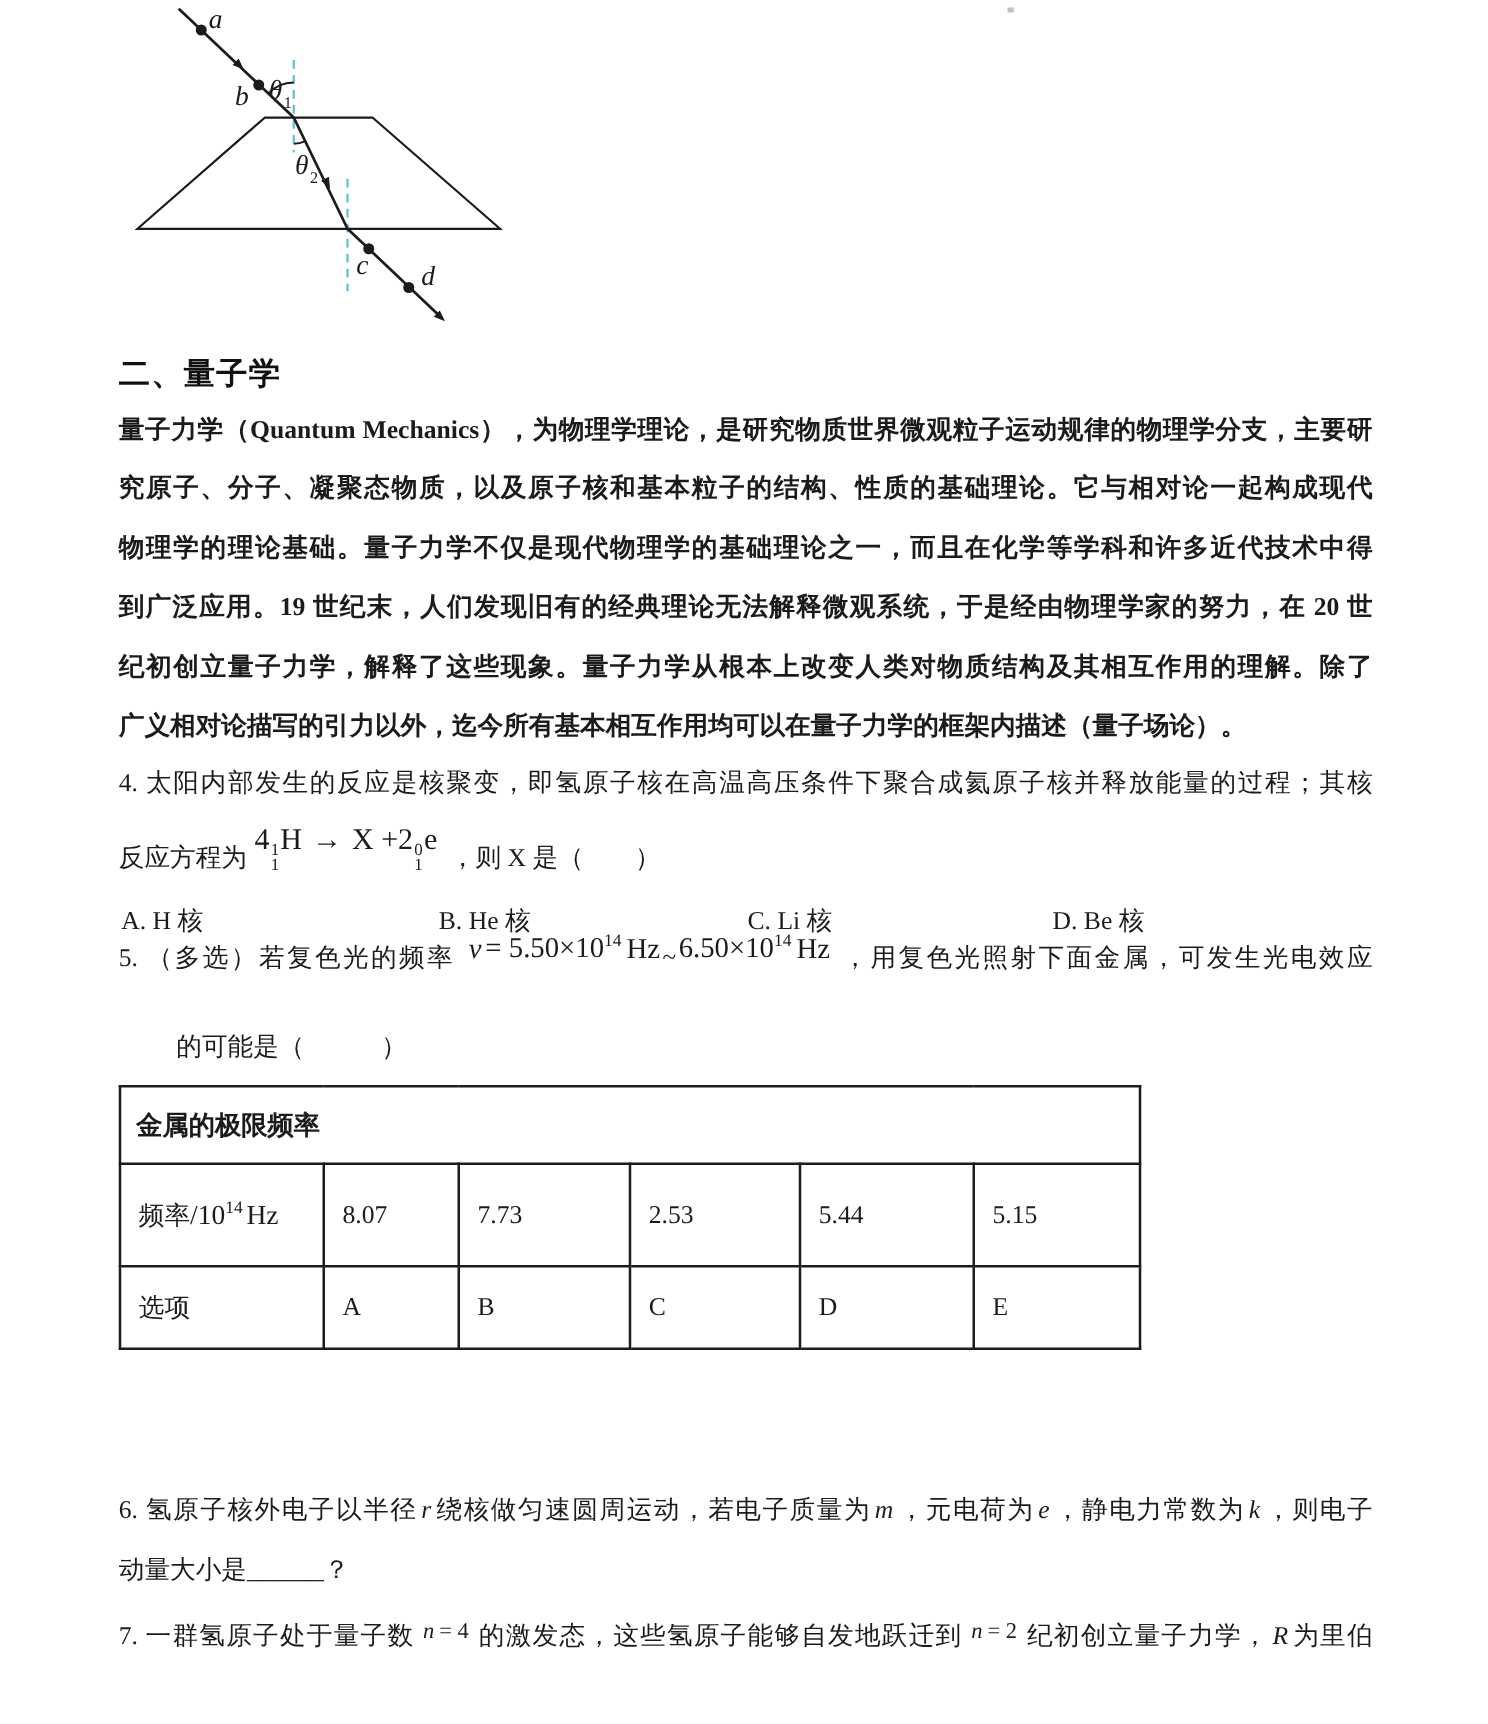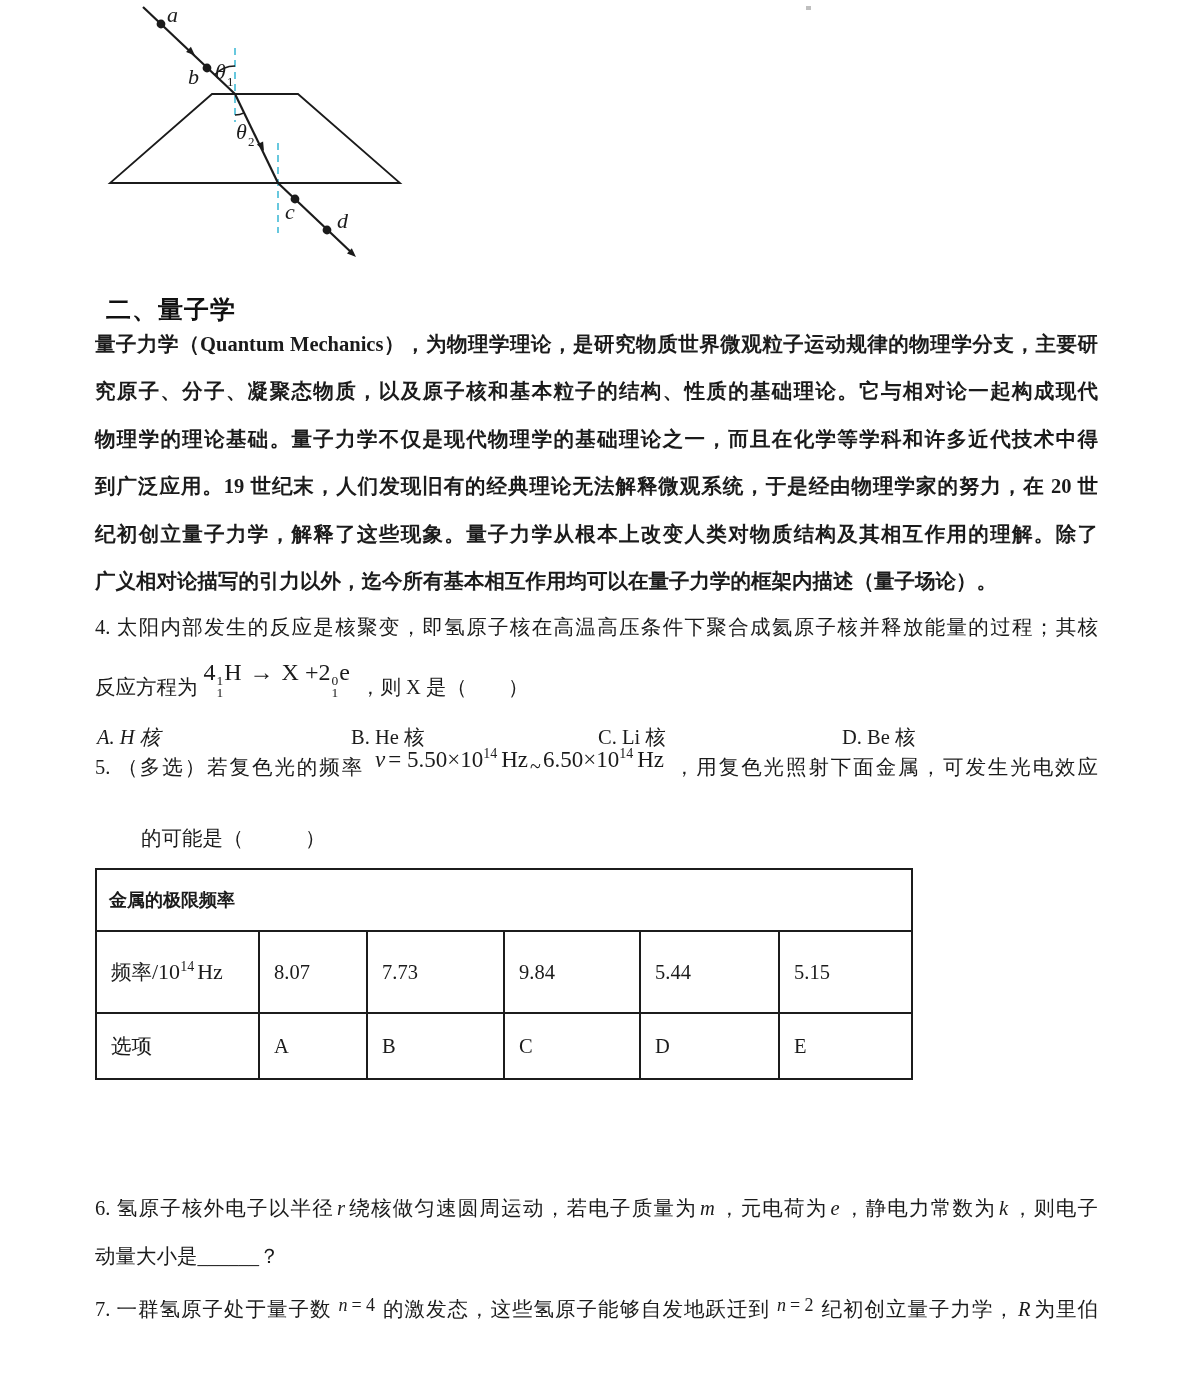--- a/index.html
+++ b/index.html
@@ -6,21 +6,21 @@
   .page{
     position:relative;width:1190px;height:1379px;background:#ffffff;
     font-family:"Liberation Serif","DejaVu Serif",serif;color:#1b1b1b;
     overflow:hidden;
   }
   
   .diagram{position:absolute;left:100px;top:0;width:320px;height:266px;}
   .artifact{position:absolute;left:806px;top:6px;width:5px;height:4px;background:#8a8a8a;opacity:.55;}
   
   .heading{
-    position:absolute;left:95px;top:282px;margin:11px;
+    position:absolute;left:95px;top:282px;margin:0;
     font-family:"Liberation Sans","DejaVu Sans",sans-serif;
     font-size:25px;font-weight:700;letter-spacing:1px;color:#111;
   }
   
   .para{position:absolute;left:95px;top:321px;width:1003px;}
   .pline{
     height:47.4px;line-height:47.4px;font-size:20.5px;
     text-align:justify;text-align-last:justify;font-weight:bold;
   }
   .pline.last{text-align-last:left;}
@@ -30,21 +30,21 @@
   .q4-l1{top:607px;}
   .q4-l2{top:667px;}
   .q4-opts{top:717px;}
   .q5-l1{top:747px;}
   .q5-l2{top:818px;margin-left:46px;}
   .q6-l1{top:1188px;}
   .q6-l2{top:1236px;}
   .q7-l1{top:1289px;}
   .q7-l2{top:1418px;}
   .opt{position:absolute;top:0;white-space:nowrap;}
-  .opt-a{left:2px;font-style:italic;}  .opt-b{left:256px;}  .opt-c{left:503px;}  .opt-d{left:747px;}
+  .opt-a{left:2px;}  .opt-b{left:256px;}  .opt-c{left:503px;}  .opt-d{left:747px;}
   
   .ivar{font-style:italic;margin:0 3px;}
   .nucform{
     display:inline-block;position:relative;top:-14px;margin:0 10px 0 6px;
     font-size:24px;line-height:24px;white-space:nowrap;vertical-align:baseline;
   }
   .nucform .coef{font-size:24px;}
   .stack{display:inline-flex;flex-direction:column;align-items:flex-start;
     font-size:13.5px;line-height:11.5px;vertical-align:-5px;margin:0 1px;}
   .arrow{margin:0 8px;}
@@ -65,21 +65,21 @@
   .freq-table{
     position:absolute;left:95px;top:868px;width:816px;
     border-collapse:collapse;table-layout:fixed;
     font-size:20.5px;color:#1b1b1b;
   }
   .freq-table td{
     border:2px solid #1c1c1c;padding:0 0 0 14px;vertical-align:middle;
   }
   .t-title td{
     height:60px;font-family:"Liberation Sans","DejaVu Sans",sans-serif;
-    font-weight:700;font-size:18px;padding-left:12px;border-radius:31px;
+    font-weight:700;font-size:21px;padding-left:12px;border-radius:31px;
   }
   .t-metal td{height:64px;}
   .t-freq td{height:80px;}
   .t-opt td{height:64px;}
   .unit{font-size:22px;}
   .unit .uhz{margin-left:3px;}
 </style>
 </head>
 <body>
 
@@ -165,21 +165,21 @@
     <tbody>
       <tr class="t-title">
         <td colspan="6">金属的极限频率</td>
       </tr>
       <tr class="t-freq">
         <td>
           <span>频率</span><span class="unit"><span>/10</span><sup>14</sup><span class="uhz">Hz</span></span>
         </td>
         <td>8.07</td>
         <td>7.73</td>
-        <td>9.84</td>
+        <td>2.53</td>
         <td>5.44</td>
         <td>5.15</td>
       </tr>
       <tr class="t-opt">
         <td>选项</td>
         <td>A</td>
         <td>B</td>
         <td>C</td>
         <td>D</td>
         <td>E</td>

